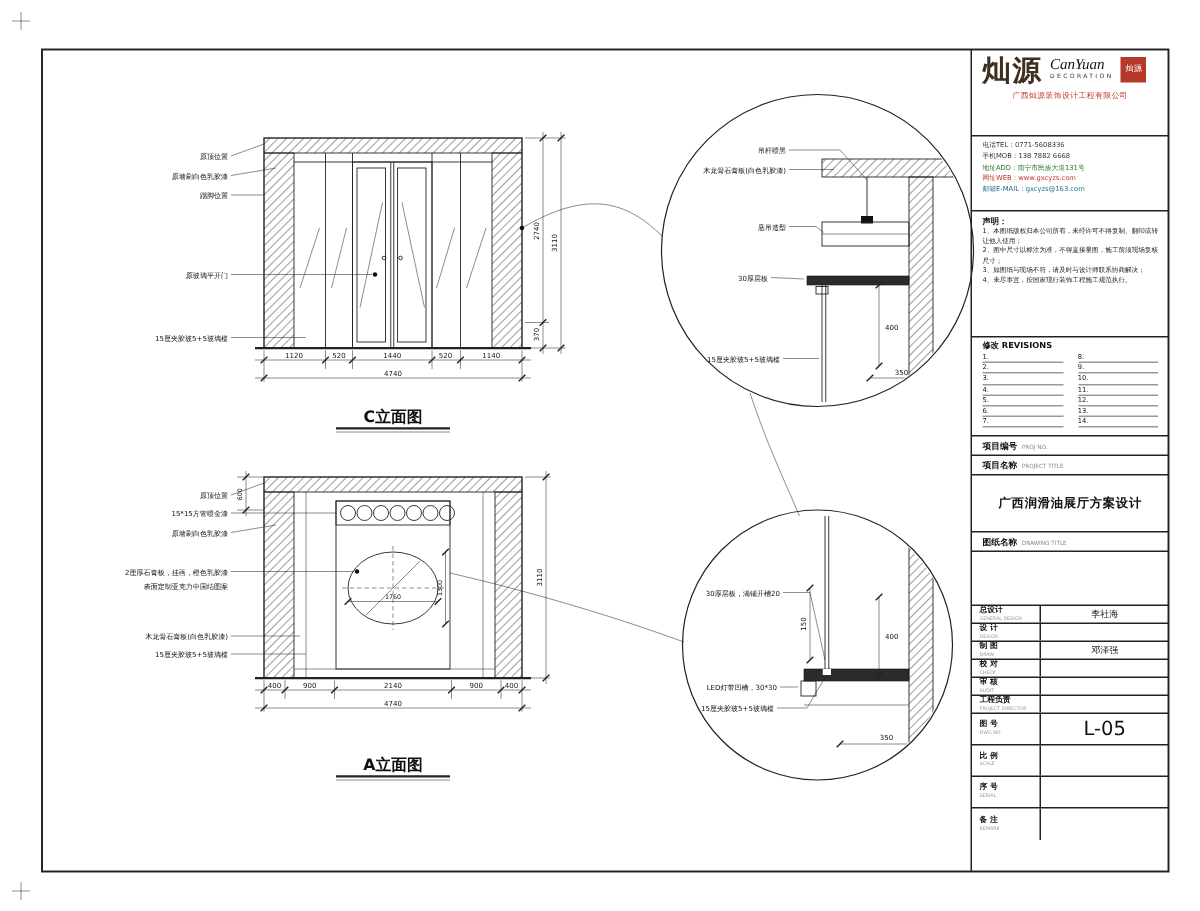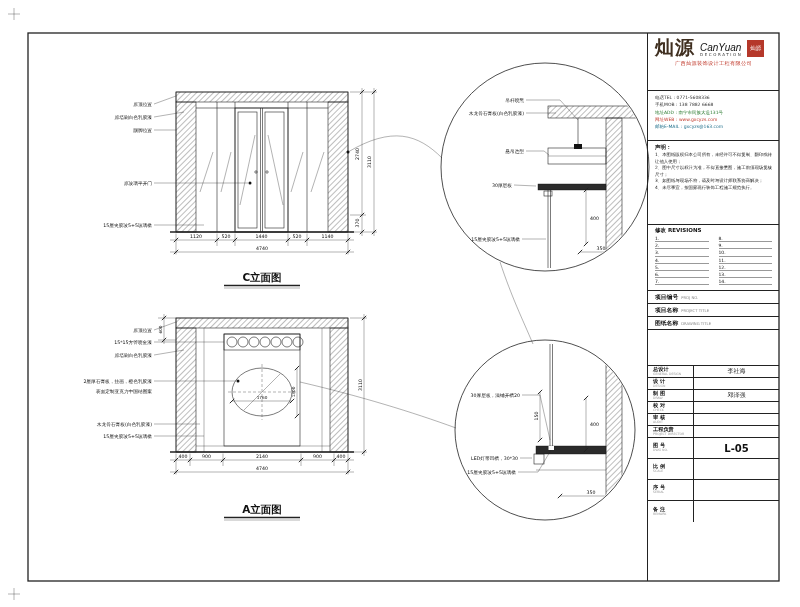--- a/index.html
+++ b/index.html
@@ -17,25 +17,25 @@
   .cad .darkfill{fill:#2b2b2b;stroke:#111;stroke-width:.4px;}
   .cad .whitefill{fill:#fff;stroke:none;}
   .cad text{fill:#111;stroke:none;font-family:"DejaVu Sans","Liberation Sans",sans-serif;}
   .t4{font-size:4.2px;}  .t45{font-size:4.7px;}
   .ttl{font-size:10.5px;font-weight:bold;}
 
   .titleblock{position:absolute;left:647px;top:33px;width:132px;height:548px;
       border-left:1px solid #222;display:flex;flex-direction:column;background:transparent;}
   .tb-sec{border-bottom:1px solid #222;overflow:hidden;flex:0 0 auto;}
   .tb-logo{height:58px;padding-top:3px;}
-  .brandrow{display:flex;align-items:flex-end;gap:5px;padding:2px 7px 0;}
+  .brandrow{display:flex;align-items:flex-start;gap:5px;padding:2px 7px 0;}
   .calli{font-family:"DejaVu Serif","Liberation Serif",serif;font-weight:bold;font-size:19px;
          color:#3f2f20;line-height:1;letter-spacing:1px;}
   .brandmid{display:flex;flex-direction:column;line-height:1.1;}
-  .brand-en{font-family:Liberation Sans, sans-serif;font-style:italic;font-size:10px;}
+  .brand-en{font-family:Liberation Serif, serif;font-style:italic;font-size:10px;}
   .brand-sub{font-size:4px;letter-spacing:1.6px;color:#333;}
   .seal{width:17px;height:17px;background:#b5382a;color:#fff;font-size:5.5px;line-height:1.2;
         display:flex;align-items:center;justify-content:center;text-align:center;}
   .company{color:#c0392b;font-size:5.2px;text-align:center;margin-top:3px;letter-spacing:.3px;}
   .tb-contact{height:50px;padding:3px 7px;}
   .cline{font-size:4.5px;line-height:1.62;white-space:nowrap;}
   .tb-statement{height:84px;padding:3px 7px;}
   .stmt-title{font-size:5.5px;font-weight:bold;margin-bottom:1px;}
   .stmt-body{font-size:4.4px;line-height:1.5;white-space:pre-line;text-align:justify;color:#222;}
   .tb-revisions{height:66px;}
@@ -49,21 +49,21 @@
       font-size:8.2px;font-weight:bold;letter-spacing:.5px;}
   .tb-drawingname{height:36px;}
   .tb-fields{height:72px;border-bottom:none;}
   .f-row{display:flex;height:12px;border-bottom:1px solid #222;}
   .b-row{height:21px;}
   .f-label{flex:0 0 46px;border-right:1px solid #222;display:flex;flex-direction:column;
       justify-content:center;padding-left:5px;overflow:hidden;}
   .f-cn{font-size:5.2px;font-weight:bold;line-height:1.15;white-space:nowrap;}
   .f-en{font-size:3.2px;color:#999;line-height:1;white-space:nowrap;}
   .f-value{flex:1;display:flex;align-items:center;justify-content:center;font-size:6px;overflow:hidden;}
-  .b-row .f-value{font-size:10px;font-weight:bold;text-align:right;}
+  .b-row .f-value{font-size:13px;font-weight:normal;text-align:right;}
   .tb-bottom{height:105px;border-bottom:none;}
   .tb-bottom .f-row:last-child{border-bottom:none;}
 </style>
 </head>
 <body>
 
 <div class="page">
 
 <svg class="cad" width="800" height="607" viewBox="0 0 800 607" xmlns="http://www.w3.org/2000/svg">
   <defs>
@@ -395,20 +395,23 @@
   <div class="tb-sec tb-row">
     <span class="lbl">项目编号</span>
     <span class="lbl-en">PROJ NO.</span>
   </div>
 
   <div class="tb-sec tb-row">
     <span class="lbl">项目名称</span>
     <span class="lbl-en">PROJECT TITLE</span>
   </div>
 
+  <div class="tb-sec tb-projectname">
+    <div>广西润滑油展厅方案设计</div>
+  </div>
 
   <div class="tb-sec tb-row">
     <span class="lbl">图纸名称</span>
     <span class="lbl-en">DRAWING TITLE</span>
   </div>
 
   <div class="tb-sec tb-drawingname"></div>
 
   <div class="tb-sec tb-fields">
     <div class="f-row">

